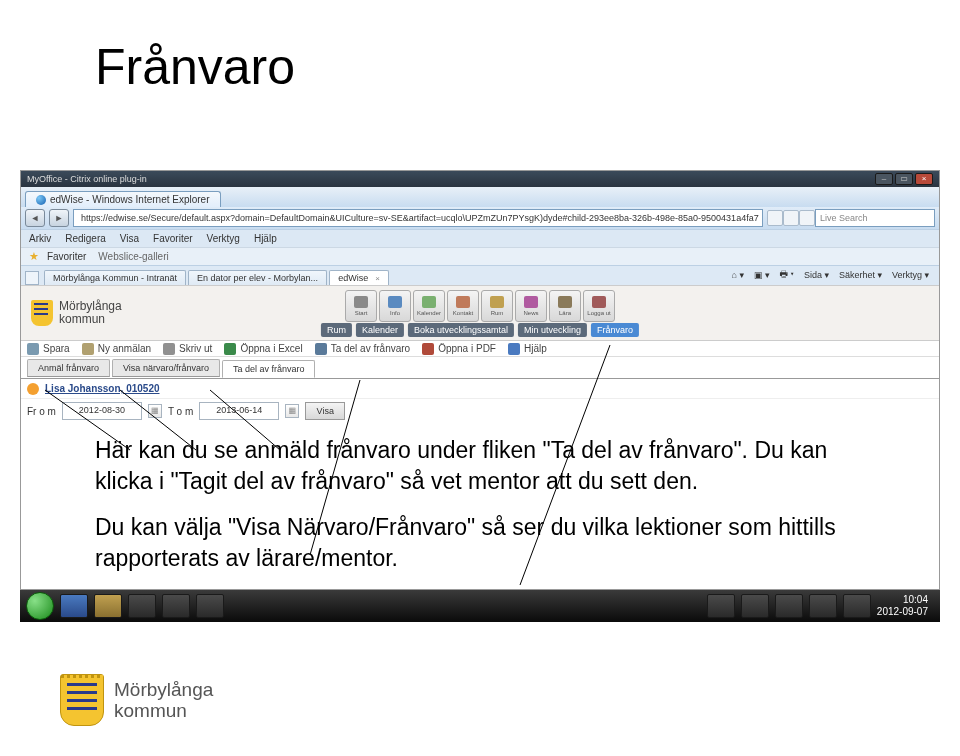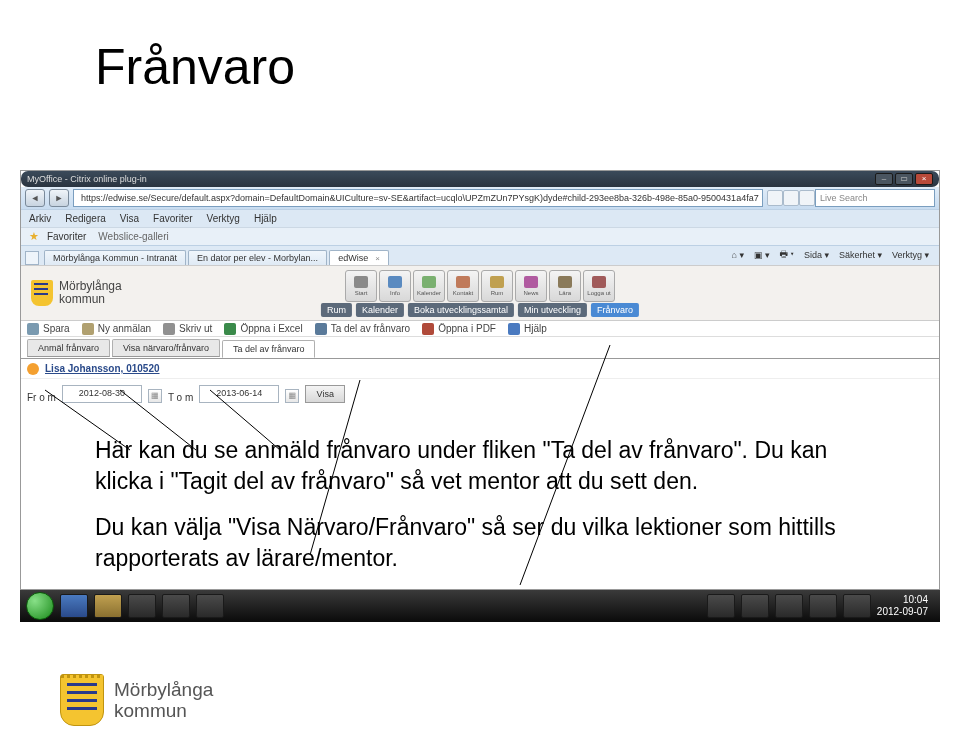--- a/index.html
+++ b/index.html
@@ -7,21 +7,21 @@
   .slide { width: 960px; height: 756px; position: relative; background: #fff; overflow: hidden; }
   .slide-title { position: absolute; top: 38px; left: 95px; font-size: 50px; font-weight: 400; color: #000; }
   .side-band { position: absolute; right: 18px; top: 300px; width: 20px; height: 100px; }
   .side-text { writing-mode: vertical-rl; text-orientation: upright; font-size: 12px; letter-spacing: 2px; }
   .side-text.dark { color: #7a5c1f; }
   .side-text.gold { color: #d4a931; }
 
   
   .shot { position: absolute; left: 20px; top: 170px; width: 920px; height: 420px; border: 1px solid #999; background: #fff; }
 
-  .citrix-bar { height: 16px; background: linear-gradient(#3b4a5a,#2a3440); display: flex; align-items: center; padding: 0 6px; justify-content: space-between; border-radius: 7px; }
+  .citrix-bar { height: 16px; background: linear-gradient(#3b4a5a,#2a3440); display: flex; align-items: center; padding: 0 6px; justify-content: space-between; }
   .citrix-bar .t { font-size: 9px; color: #ddd; }
   .winbtns { display: flex; gap: 2px; }
   .winbtn { width: 18px; height: 12px; background: #4a5560; border: 1px solid #1a1a1a; border-radius: 2px; font-size: 8px; color: #ccc; text-align: center; line-height: 10px; }
   .winbtn.close { background: #b84a3a; color: #fff; }
 
   .ie-tab { height: 20px; background: linear-gradient(#e8f0f8,#c8dcf0); display: flex; align-items: flex-end; padding-left: 4px; }
   .ie-tab .tab { background: linear-gradient(#f4f8fc,#e2eefb); border: 1px solid #7a9ebf; border-bottom: none; border-radius: 3px 3px 0 0; font-size: 10px; padding: 2px 10px; color: #333; display: flex; gap: 4px; align-items: center; }
   .ie-e { width: 10px; height: 10px; border-radius: 50%; background: radial-gradient(circle at 30% 30%, #7cc8f6, #1560b0); }
 
   .addr-bar { height: 22px; background: linear-gradient(#e0ecf8,#c8dcf0); display: flex; align-items: center; padding: 0 4px; gap: 4px; }
@@ -61,21 +61,21 @@
   .tool-btn { display: flex; align-items: center; gap: 4px; }
   .tool-ico { width: 12px; height: 12px; border-radius: 2px; }
 
   .subtabs-row { height: 22px; background: #fff; display: flex; align-items: center; padding: 0 6px; gap: 2px; border-bottom: 1px solid #999; }
   .stab { background: #e8e8e8; border: 1px solid #b0b0b0; border-bottom: 1px solid #999; font-size: 9px; padding: 3px 10px; color: #333; border-radius: 2px 2px 0 0; }
   .stab.active { background: #fff; border-bottom: 1px solid #fff; position: relative; top: 1px; }
 
   .person-row { height: 20px; background: #fff; display: flex; align-items: center; padding: 0 6px; gap: 6px; font-size: 10px; color: #2a4a8a; border-bottom: 1px solid #eee; }
   .person-ico { width: 12px; height: 12px; background: #f4a030; border-radius: 50%; }
 
-  .date-row { height: 24px; background: #fff; display: flex; align-items: flex-end; padding: 0 6px; gap: 6px; font-size: 10px; color: #333; }
+  .date-row { height: 24px; background: #fff; display: flex; align-items: center; padding: 0 6px; gap: 6px; font-size: 10px; color: #333; }
   .date-in { width: 80px; height: 18px; background: #fff; border: 1px solid #a8b4c0; font-size: 9px; padding: 2px 4px; text-align: center; }
   .cal-ico { width: 14px; height: 14px; border: 1px solid #a8b4c0; background: linear-gradient(#fff,#e8e8e8); font-size: 8px; text-align:center; line-height:12px; color:#888;}
   .visa-btn { width: 40px; height: 18px; background: linear-gradient(#f4f4f4,#d8d8d8); border: 1px solid #999; font-size: 9px; text-align:center; line-height:16px; }
 
   
   .anno-svg { position: absolute; left: 20px; top: 170px; width: 920px; height: 420px; pointer-events: none; }
 
   
   .explain { position: absolute; left: 95px; top: 435px; width: 780px; font-size: 23px; color: #000; line-height: 1.35; }
   .explain p { margin-bottom: 15px; }
@@ -111,20 +111,26 @@
 
     <div class="citrix-bar">
       <span class="t">MyOffice - Citrix online plug-in</span>
       <div class="winbtns">
         <div class="winbtn">–</div>
         <div class="winbtn">▭</div>
         <div class="winbtn close">×</div>
       </div>
     </div>
 
+    <div class="ie-tab">
+      <div class="tab">
+        <span class="ie-e"></span>
+        <span>edWise - Windows Internet Explorer</span>
+      </div>
+    </div>
 
     <div class="addr-bar">
       <div class="navbtn">◄</div>
       <div class="navbtn">►</div>
       <div class="url-field">
         <span class="lock"></span>
         <span>https://edwise.se/Secure/default.aspx?domain=DefaultDomain&amp;UICulture=sv-SE&amp;artifact=ucqlo\UPZmZUn7PYsgK)dyde#child-293ee8ba-326b-498e-85a0-9500431a4fa7</span>
       </div>
       <div class="addr-right">
         <div class="small-icon"></div>

